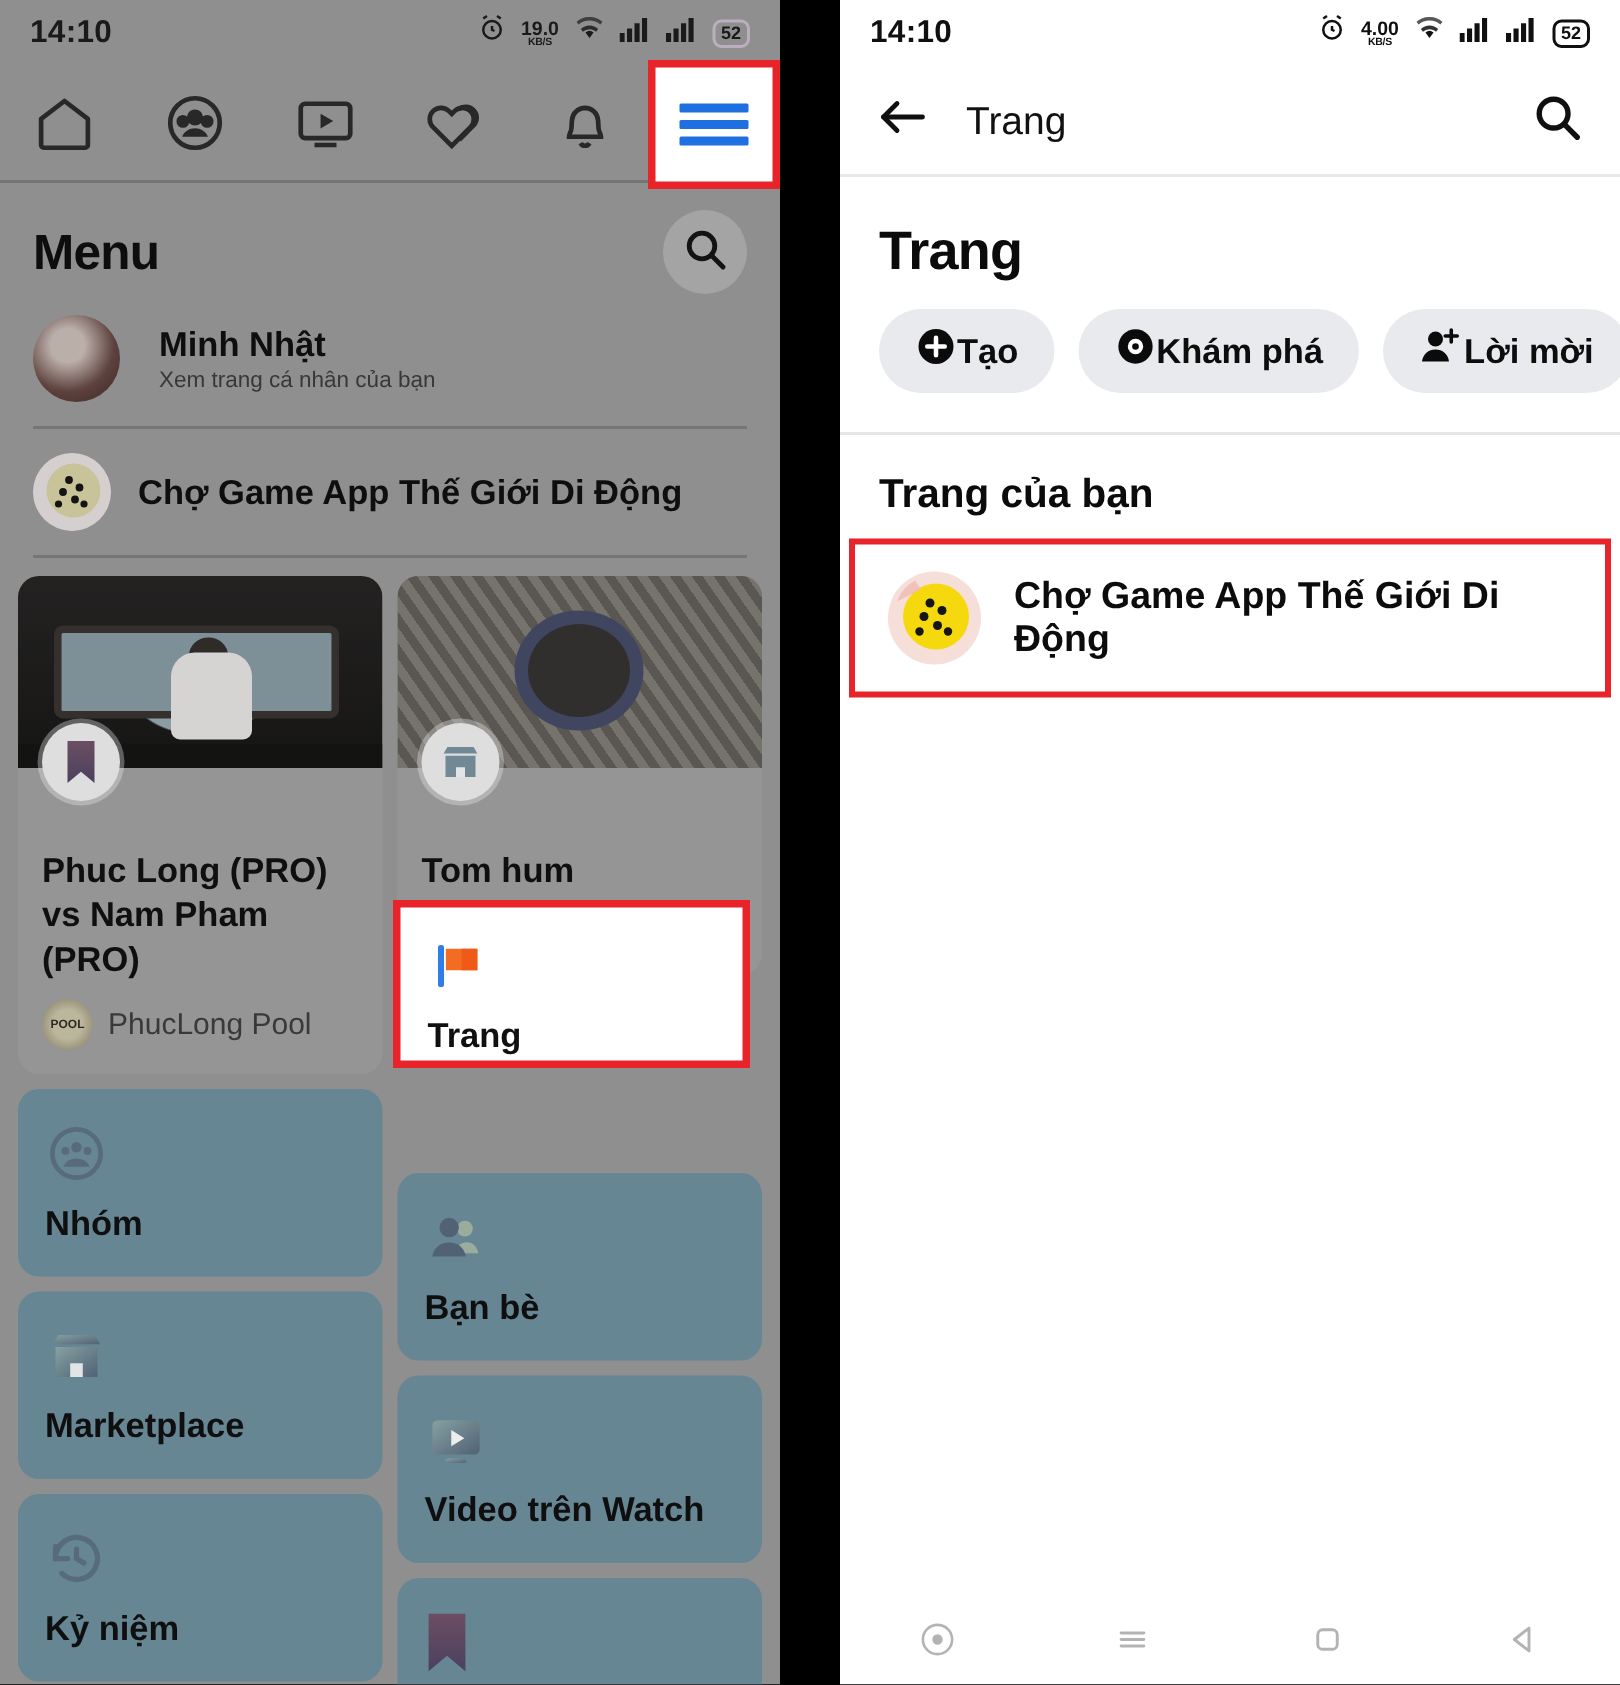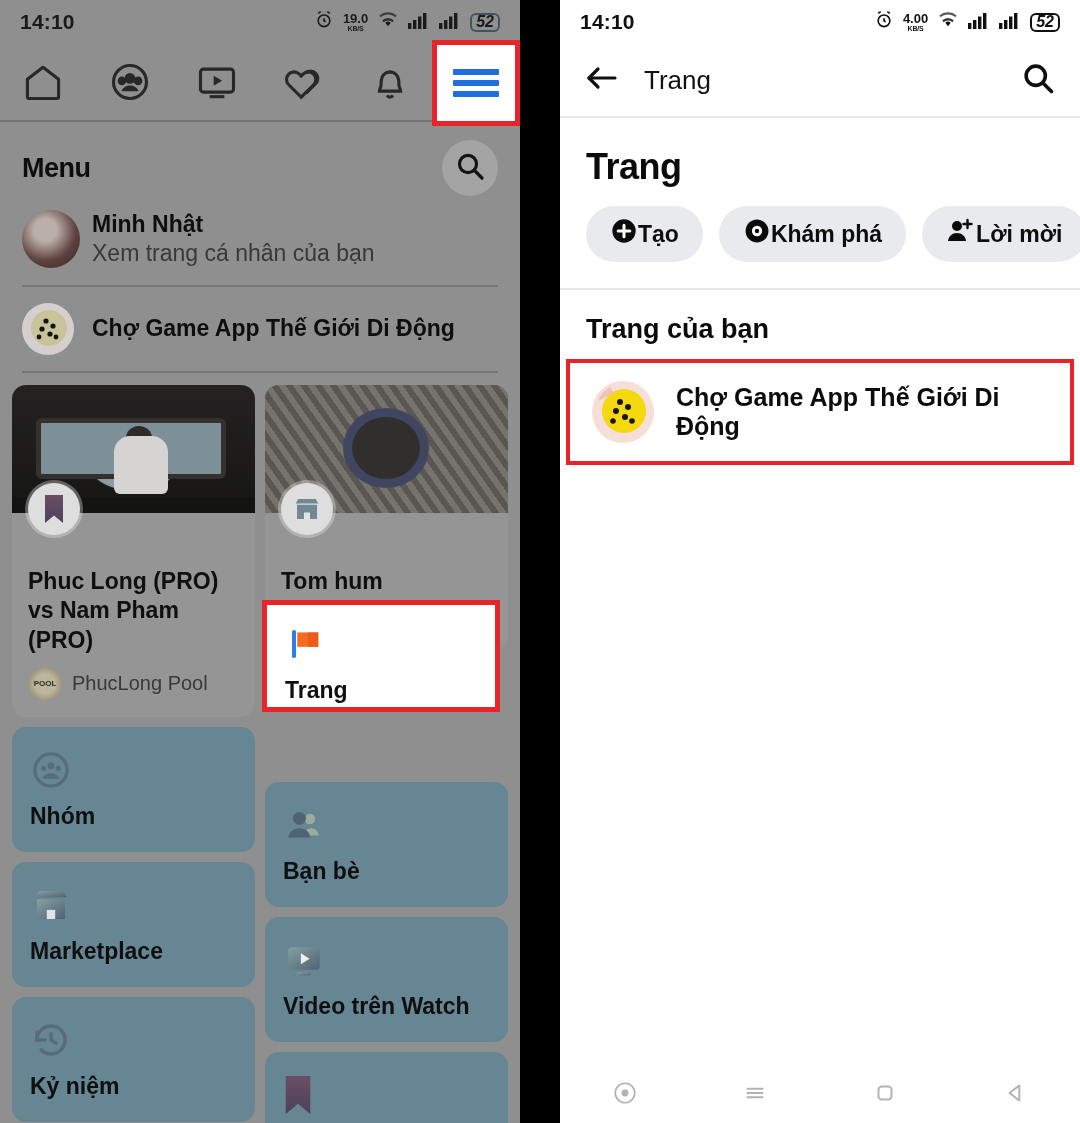--- a/index.html
+++ b/index.html
@@ -21,22 +21,22 @@
   .statusbar {
     height: 44px; display: flex; align-items: center;
     padding: 0 20px; font-size: 21px; font-weight: 600; color: #1c1c1c;
   }
   .sb-time { letter-spacing: .2px; }
   .sb-right { margin-left: auto; display: flex; align-items: center; gap: 9px; }
   .sb-net { display: flex; flex-direction: column; align-items: center; line-height: 1; }
   .sb-net .n1 { font-size: 13px; font-weight: 700; }
   .sb-net .n2 { font-size: 7px; font-weight: 700; letter-spacing: -.2px; }
   .batt {
-    border: 2px solid #0369a1; border-radius: 6px; padding: 0 4px;
-    font-size: 16px; font-weight: 700; height: 19px; display: flex; align-items: center; font-style: italic;
+    border: 2px solid #f0abfc; border-radius: 6px; padding: 0 4px;
+    font-size: 12px; font-weight: 700; height: 19px; display: flex; align-items: center;
   }
 
   
   .tabbar {
     height: 78px; display: flex; align-items: center;
     border-bottom: 2px solid #7d7d7d;
   }
   .tabbar .tab {
     flex: 1; display: flex; align-items: center; justify-content: center; height: 100%;
   }
@@ -44,33 +44,33 @@
   .tab-hamburger-wrap {
     position: absolute; left: 432px; top: 40px; width: 88px; height: 86px;
     border: 5px solid #e8232a; background: #fff;
     display: flex; align-items: center; justify-content: center; z-index: 6;
   }
   .hb-line { width: 46px; height: 6px; background: #1f6fe0; border-radius: 1px; margin: 5px 0; }
 
   .menu-head {
     display: flex; align-items: center; padding: 18px 22px 6px 22px;
   }
-  .menu-title { font-size: 27px; font-weight: bold; color: #0e0e0e; letter-spacing: -.5px; }
+  .menu-title { font-size: 33px; font-weight: bold; color: #0e0e0e; letter-spacing: -.5px; }
   .menu-search {
     margin-left: auto; width: 56px; height: 56px; border-radius: 50%;
     background: rgba(255,255,255,.22); display: flex; align-items: center; justify-content: center;
   }
 
-  .profile-row { display: flex; align-items: center; padding: 8px 22px 16px 22px; gap: 12px; }
+  .profile-row { display: flex; align-items: center; padding: 8px 22px 16px 22px; gap: 26px; }
   .avatar-photo {
     width: 58px; height: 58px; border-radius: 50%; flex: none; overflow: hidden;
     background: radial-gradient(circle at 40% 35%, #f0b39a 0 22%, #b83020 60%, #7a1d12 100%);
   }
   .profile-name { font-size: 23px; font-weight: bold; color: #0f0f0f; line-height: 1.25; }
-  .profile-sub { font-size: 23px; color: #3c3c3c; line-height: 1.3; }
+  .profile-sub { font-size: 15px; color: #3c3c3c; line-height: 1.3; }
   .hairline { height: 2px; background: #7f7f7f; margin: 0 22px; }
 
   .page-row { display: flex; align-items: center; gap: 18px; padding: 16px 22px; }
   .page-avatar {
     width: 52px; height: 52px; border-radius: 50%; flex: none; position: relative; overflow: hidden;
     background: #f4dcd8;
   }
   .page-avatar .chip-face {
     position: absolute; left: 9px; top: 7px; width: 36px; height: 36px; border-radius: 50%;
     background: #f5d80e;

